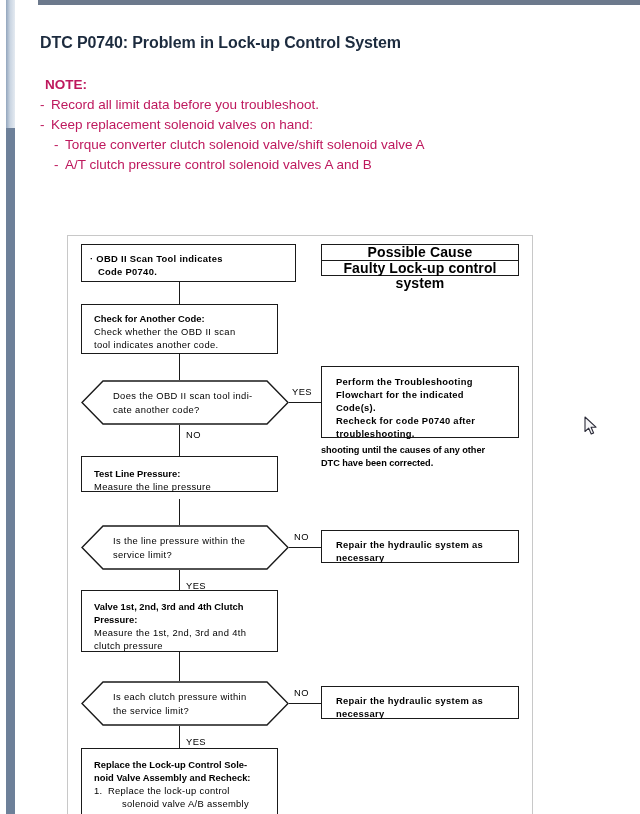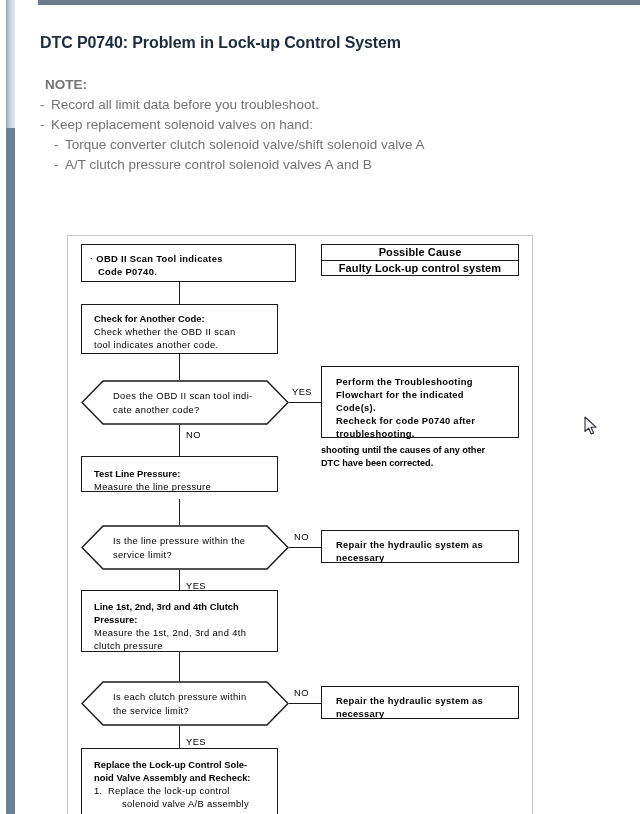--- a/index.html
+++ b/index.html
@@ -62,21 +62,21 @@
     font-weight: bold;
     letter-spacing: -0.1px;
     color: #1c2b3e;
     white-space: nowrap;
   }
   #note-block {
     position: absolute;
     left: 2px; top: 70px;
     width: 560px;
     font-size: 13.5px;
-    color: #737373;
+    color: #be185d;
   }
   #note-label {
     font-weight: bold;
     margin-left: 5px;
     display: block;
     line-height: 20px;
   }
   .note-line {
     display: block;
     line-height: 20px;
@@ -132,21 +132,21 @@
     color: #000;
     letter-spacing: 0.35px;
   }
 
   
   .fc-tbl {
     border: 1.4px solid #1a1a1a;
     background: #fff;
   }
   .fc-tbl .row {
-    font-size: 11px;
+    font-size: 14px;
     font-weight: bold;
     text-align: center;
     line-height: 15px;
     height: 15px;
     color: #000;
     letter-spacing: 0.1px;
   }
   .fc-tbl .row.top { border-bottom: 1.4px solid #1a1a1a; }
 
   
@@ -281,21 +281,21 @@
 
     <div class="fc-box bold-all" style="left:253px; top:294px; width:198px; height:33px; padding-left:14px; padding-top:7px;">
       <span class="hdr">Repair the hydraulic system as</span>
       <span class="hdr">necessary</span>
     </div>
 
     <div class="conn v" style="left:111px; top:334px; height:40px;"></div>
     <div class="branch-label" style="left:118px; top:344px;">YES</div>
 
     <div class="fc-box" style="left:13px; top:354px; width:197px; height:62px; padding-top:9px;">
-      <span class="hdr">Line 1st, 2nd, 3rd and 4th Clutch</span>
+      <span class="hdr">Valve 1st, 2nd, 3rd and 4th Clutch</span>
       <span class="hdr">Pressure:</span>
       <span class="bdy">Measure the 1st, 2nd, 3rd and 4th</span>
       <span class="bdy">clutch pressure</span>
     </div>
 
     <div class="conn v" style="left:111px; top:416px; height:29px;"></div>
 
     <div class="fc-hex" style="left:13px; top:445px; width:208px; height:45px;">
       <svg width="208" height="45" viewBox="0 0 208 45">
         <polygon points="22,1 186,1 207,22.5 186,44 22,44 1,22.5" fill="#ffffff" stroke="#1a1a1a" stroke-width="1.4"></polygon>

